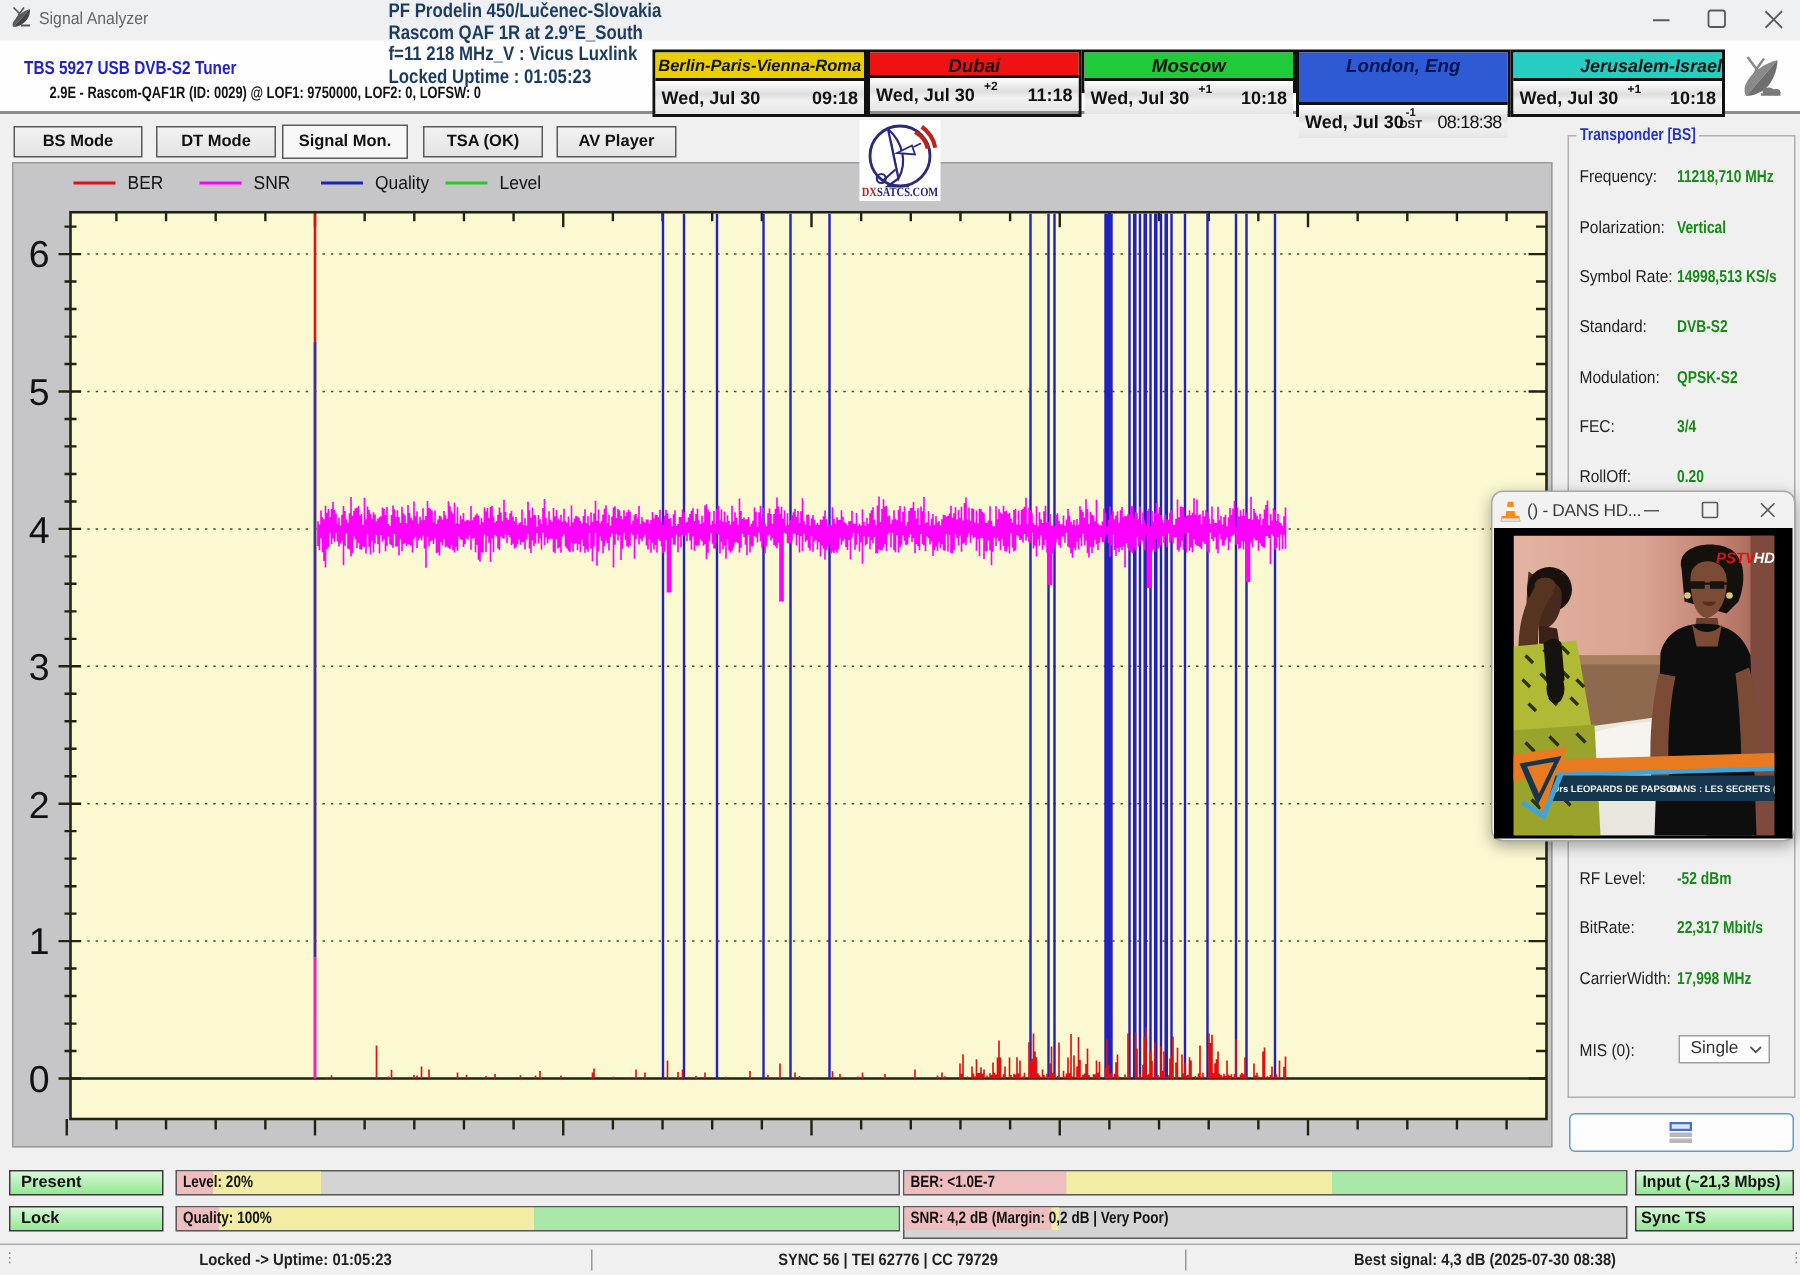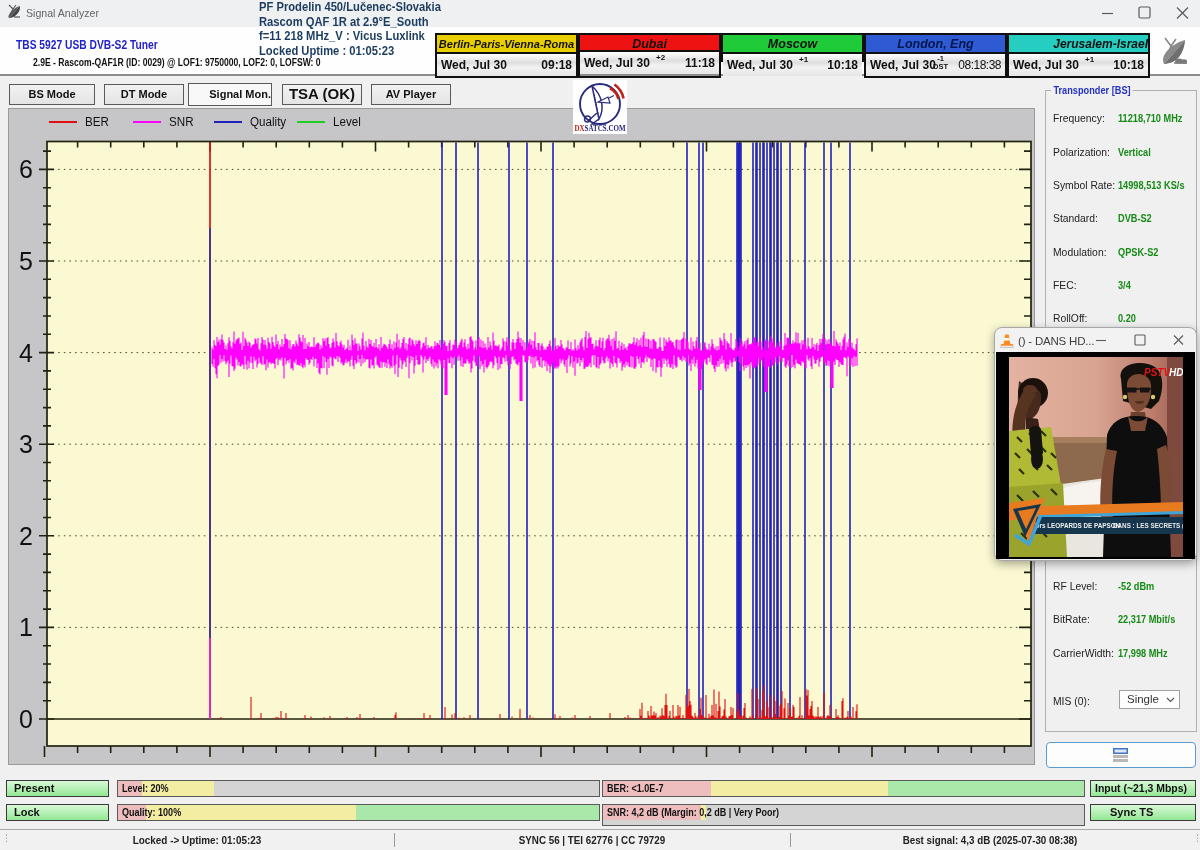--- a/index.html
+++ b/index.html
@@ -48,21 +48,21 @@
     </div>
 <div style="position:absolute;left:286px;top:0;width:143px;height:29px;border:2px solid #101010">
 <div style="height:19px;background:#1fcb38;color:#111;font-size:12.5px;font-weight:bold;font-style:italic;text-align:center;line-height:18px;border-bottom:2px solid #101010;white-space:nowrap;overflow:hidden">Moscow</div>
 <div style="height:22px;background:linear-gradient(#ffffff,#dedede 40%,#f2f2f2 60%,#e6e6e6);position:relative">
 <div style="position:absolute;left:4px;top:4px;font-size:12px;font-weight:bold;color:#111;white-space:nowrap">Wed, Jul 30</div>
 <div style="position:absolute;left:76px;top:1px;font-size:8px;font-weight:bold;color:#111">+1</div>
 <div style="position:absolute;right:4px;top:4px;font-size:12px;font-weight:bold;color:#111;white-space:nowrap">10:18</div>
 </div>
     </div>
 <div style="position:absolute;left:429px;top:0;width:143px;height:45px;border:2px solid #101010">
-<div style="height:19px;background:#2e5bd4;color:#00154d;font-size:12.5px;font-weight:bold;font-style:italic;text-align:center;line-height:18px;border-bottom:2px solid #101010;white-space:nowrap;overflow:hidden">London, Eng</div>
+<div style="height:35px;background:#2e5bd4;color:#00154d;font-size:12.5px;font-weight:bold;font-style:italic;text-align:center;line-height:18px;border-bottom:2px solid #101010;white-space:nowrap;overflow:hidden">London, Eng</div>
 <div style="height:22px;background:linear-gradient(#ffffff,#dedede 40%,#f2f2f2 60%,#e6e6e6);position:relative">
 <div style="position:absolute;left:4px;top:4px;font-size:12px;font-weight:bold;color:#111;white-space:nowrap">Wed, Jul 30</div>
 <div style="position:absolute;left:67px;top:1px;font-size:7.5px;font-weight:bold;color:#111;line-height:7.5px;text-align:center">-1<br>DST</div>
 <div style="position:absolute;right:4px;top:4px;font-size:12px;font-weight:normal;color:#111;white-space:nowrap"><span style="letter-spacing:-0.5px">08:18:38</span></div>
 </div>
     </div>
 <div style="position:absolute;left:572px;top:0;width:143px;height:45px;border:2px solid #101010">
 <div style="height:19px;background:#26cdc1;color:#111;font-size:12px;font-weight:bold;font-style:italic;text-align:right;line-height:18px;border-bottom:2px solid #101010;white-space:nowrap;overflow:hidden">Jerusalem-Israel</div>
 <div style="height:22px;background:linear-gradient(#ffffff,#dedede 40%,#f2f2f2 60%,#e6e6e6);position:relative">
 <div style="position:absolute;left:4px;top:4px;font-size:12px;font-weight:bold;color:#111;white-space:nowrap">Wed, Jul 30</div>
@@ -76,22 +76,22 @@
  <path d="M7 1 L13 9 M18 2 L13 9 M13 9 L10 17 M13 9 L15 13" stroke="#888" stroke-width="1.6" fill="none"></path>
  <path d="M27 3 C20 5 13 9 9 14 C5 19 4 23 6 27 L27 3 Z" fill="#8a8a8a"></path>
  <path d="M27 3 L6 27 C10 27 17 25 21 20 C25 15 27 8 27 3 Z" fill="#6f6f6f"></path>
  <ellipse cx="21" cy="24" rx="4" ry="2.6" fill="#7a7a7a"></ellipse>
  <ellipse cx="26" cy="24.5" rx="3" ry="2.2" fill="#7a7a7a"></ellipse>
  <path d="M16 26 h13" stroke="#7a7a7a" stroke-width="1.6"></path>
 </svg>
 
 <div class="abs" style="left:9px;top:84px;width:86px;height:21px;background:linear-gradient(#f2f2f2,#e4e4e4);border:1.6px solid #5a5a5a;font-size:11px;font-weight:bold;color:#111;text-align:center;line-height:18px;z-index:2">BS Mode</div>
 <div class="abs" style="left:104px;top:84px;width:80px;height:21px;background:linear-gradient(#f2f2f2,#e4e4e4);border:1.6px solid #5a5a5a;font-size:11px;font-weight:bold;color:#111;text-align:center;line-height:18px;z-index:2">DT Mode</div>
-<div class="abs" style="left:188px;top:83px;width:84px;height:23px;background:#f8f8f8;border:1.6px solid #5a5a5a;font-size:11px;font-weight:bold;color:#111;text-align:right;line-height:20px;z-index:2">Signal Mon.</div>
-<div class="abs" style="left:282px;top:84px;width:80px;height:21px;background:linear-gradient(#f2f2f2,#e4e4e4);border:1.6px solid #5a5a5a;font-size:15px;font-weight:bold;color:#111;text-align:center;line-height:18px;z-index:2">TSA (OK)</div>
+<div class="abs" style="left:188px;top:83px;width:84px;height:23px;background:#f8f8f8;border:1.6px solid #5a5a5a;font-size:11px;font-weight:bold;color:#111;text-align:center;line-height:20px;z-index:2">Signal Mon.</div>
+<div class="abs" style="left:282px;top:84px;width:80px;height:21px;background:linear-gradient(#f2f2f2,#e4e4e4);border:1.6px solid #5a5a5a;font-size:11px;font-weight:bold;color:#111;text-align:center;line-height:18px;z-index:2">TSA (OK)</div>
 <div class="abs" style="left:371px;top:84px;width:80px;height:21px;background:linear-gradient(#f2f2f2,#e4e4e4);border:1.6px solid #5a5a5a;font-size:11px;font-weight:bold;color:#111;text-align:center;line-height:18px;z-index:2">AV Player</div>
 
 <div class="abs" style="left:8px;top:108px;width:1027px;height:657px;background:#c6c6c8;border:1px solid #9a9a9a"></div>
 
 <div class="abs" style="left:49px;top:121px;width:28px;height:2px;background:#e01010"></div>
 <div class="abs" style="left:85px;top:115px;font-size:12.5px;color:#111;transform:scaleX(0.93);transform-origin:0 0">BER</div>
 <div class="abs" style="left:133px;top:121px;width:28px;height:2px;background:#ff00ff"></div>
 <div class="abs" style="left:169px;top:115px;font-size:12.5px;color:#111;transform:scaleX(0.93);transform-origin:0 0">SNR</div>
 <div class="abs" style="left:214px;top:121px;width:28px;height:2px;background:#2121bb"></div>
 <div class="abs" style="left:250px;top:115px;font-size:12.5px;color:#111;transform:scaleX(0.93);transform-origin:0 0">Quality</div>
@@ -279,21 +279,21 @@
  <div class="abs" style="left:108px;top:0;width:177px;height:15px;background:#f2eda3"></div>
  <div class="abs" style="left:285px;top:0;width:196px;height:15px;background:#a9e8a9"></div>
  <div class="abs" style="left:4px;top:1px;font-size:11px;font-weight:bold;color:#111;white-space:nowrap;transform:scaleX(0.82);transform-origin:0 0">BER: &lt;1.0E-7</div>
 </div>
 <div class="abs" style="left:602px;top:804px;width:483px;height:22px;background:#d4d4d4;border:1px solid #5a5a5a">
  <div class="abs" style="left:0;top:0;width:98px;height:15px;background:#eebdbd"></div>
  <div class="abs" style="left:98px;top:0;width:5px;height:15px;background:#f2eda3"></div>
  <div class="abs" style="left:4px;top:1px;font-size:11px;font-weight:bold;color:#111;white-space:nowrap;transform:scaleX(0.82);transform-origin:0 0">SNR: 4,2 dB (Margin: 0,2 dB | Very Poor)</div>
 </div>
 <div class="abs" style="left:1090px;top:780px;width:106px;height:17px;background:linear-gradient(#d8f8d8,#94e894);border:1px solid #3a3a3a;font-size:11px;font-weight:bold;color:#111;line-height:15px;padding-left:4px;white-space:nowrap;transform-origin:0 0"><span style="display:inline-block;transform:scaleX(0.95);transform-origin:0 0">Input (~21,3 Mbps)</span></div>
-<div class="abs" style="left:1090px;top:804px;width:106px;height:17px;background:linear-gradient(#d8f8d8,#94e894);border:1px solid #3a3a3a;font-size:11px;font-weight:bold;color:#111;line-height:15px;padding-left:19px">Sync TS</div>
+<div class="abs" style="left:1090px;top:804px;width:106px;height:17px;background:linear-gradient(#d8f8d8,#94e894);border:1px solid #3a3a3a;font-size:11px;font-weight:bold;color:#111;line-height:15px;padding-left:3px">Sync TS</div>
 
 <div class="abs" style="left:0;top:829px;width:1200px;height:21px;background:#f1f1f1;border-top:1px solid #aaa"></div>
 <div class="abs" style="left:394px;top:833px;width:1px;height:14px;background:#999"></div>
 <div class="abs" style="left:790px;top:833px;width:1px;height:14px;background:#999"></div>
 <div class="abs" style="left:0px;top:834px;width:394px;text-align:center;font-size:11px;font-weight:bold;color:#222;transform:scaleX(0.9)">Locked -&gt; Uptime: 01:05:23</div>
 <div class="abs" style="left:394px;top:834px;width:396px;text-align:center;font-size:11px;font-weight:bold;color:#222;transform:scaleX(0.89)">SYNC 56 | TEI 62776 | CC 79729</div>
 <div class="abs" style="left:790px;top:834px;width:400px;text-align:center;font-size:11px;font-weight:bold;color:#222;transform:scaleX(0.89)">Best signal: 4,3 dB (2025-07-30 08:38)</div>
 <div class="abs" style="left:2px;top:833px;font-size:9px;color:#888">⋮</div>
 <div class="abs" style="left:1193px;top:833px;font-size:9px;color:#888">⋮</div>
 

